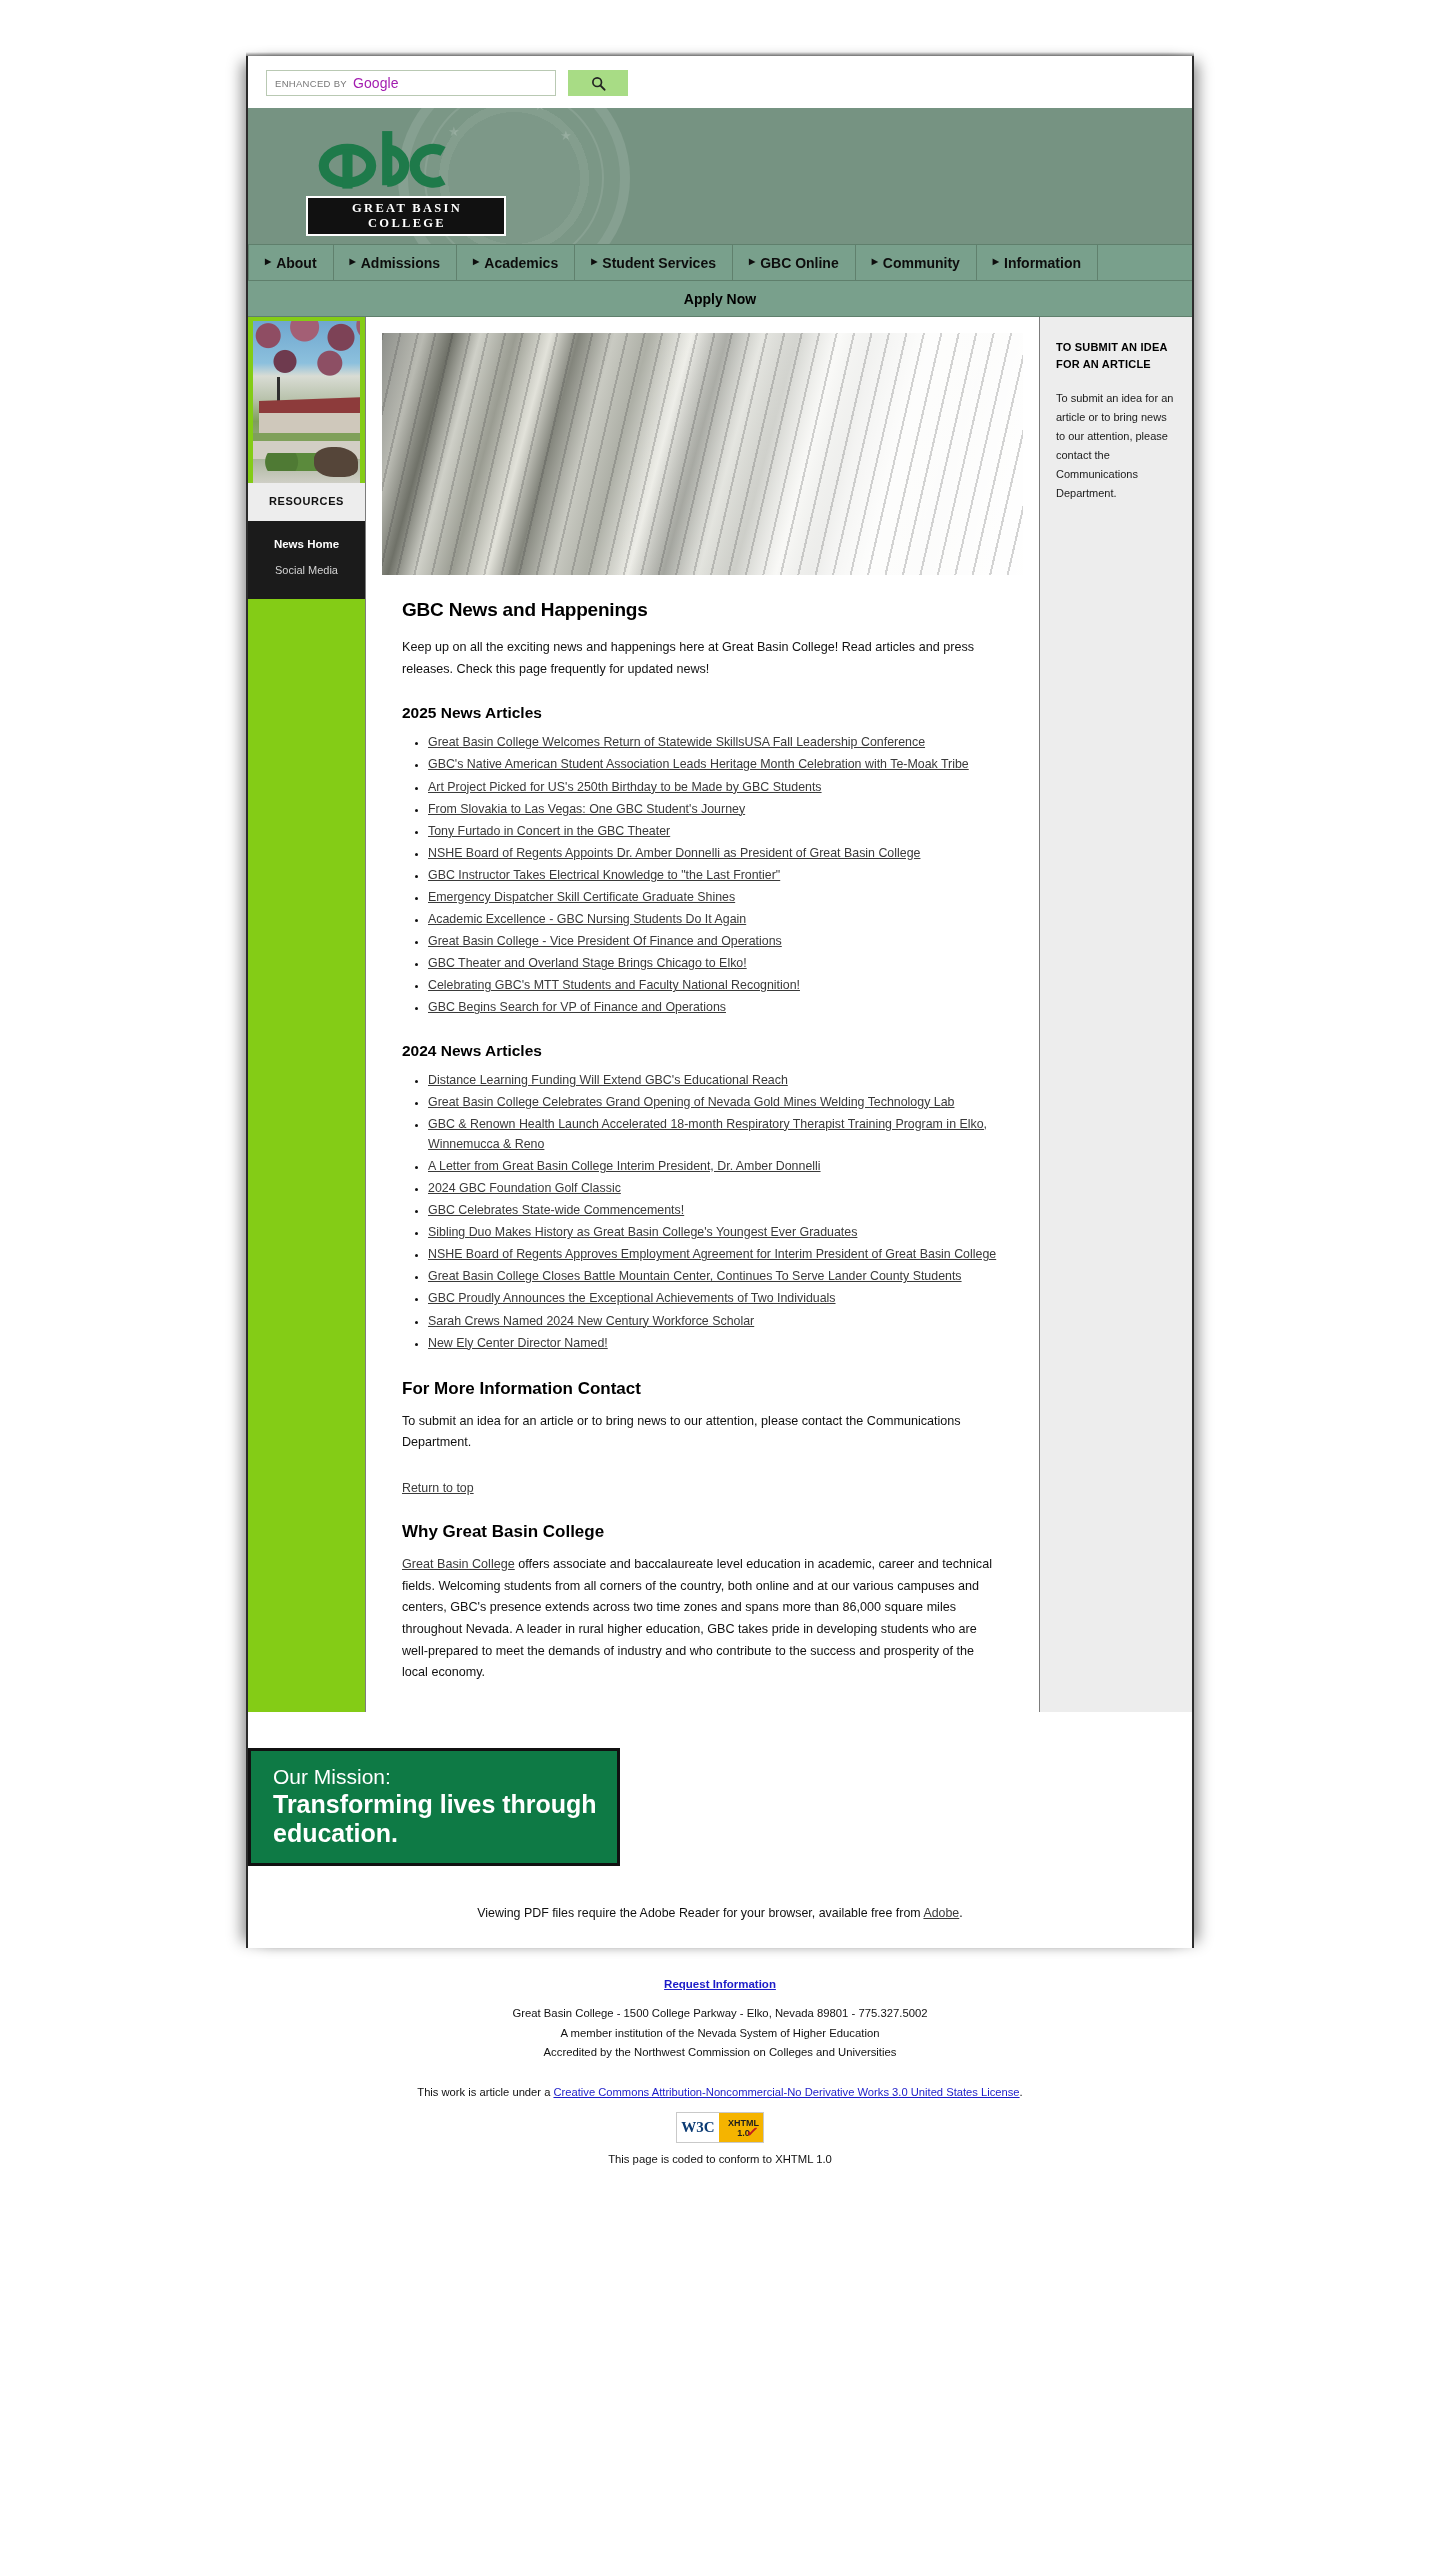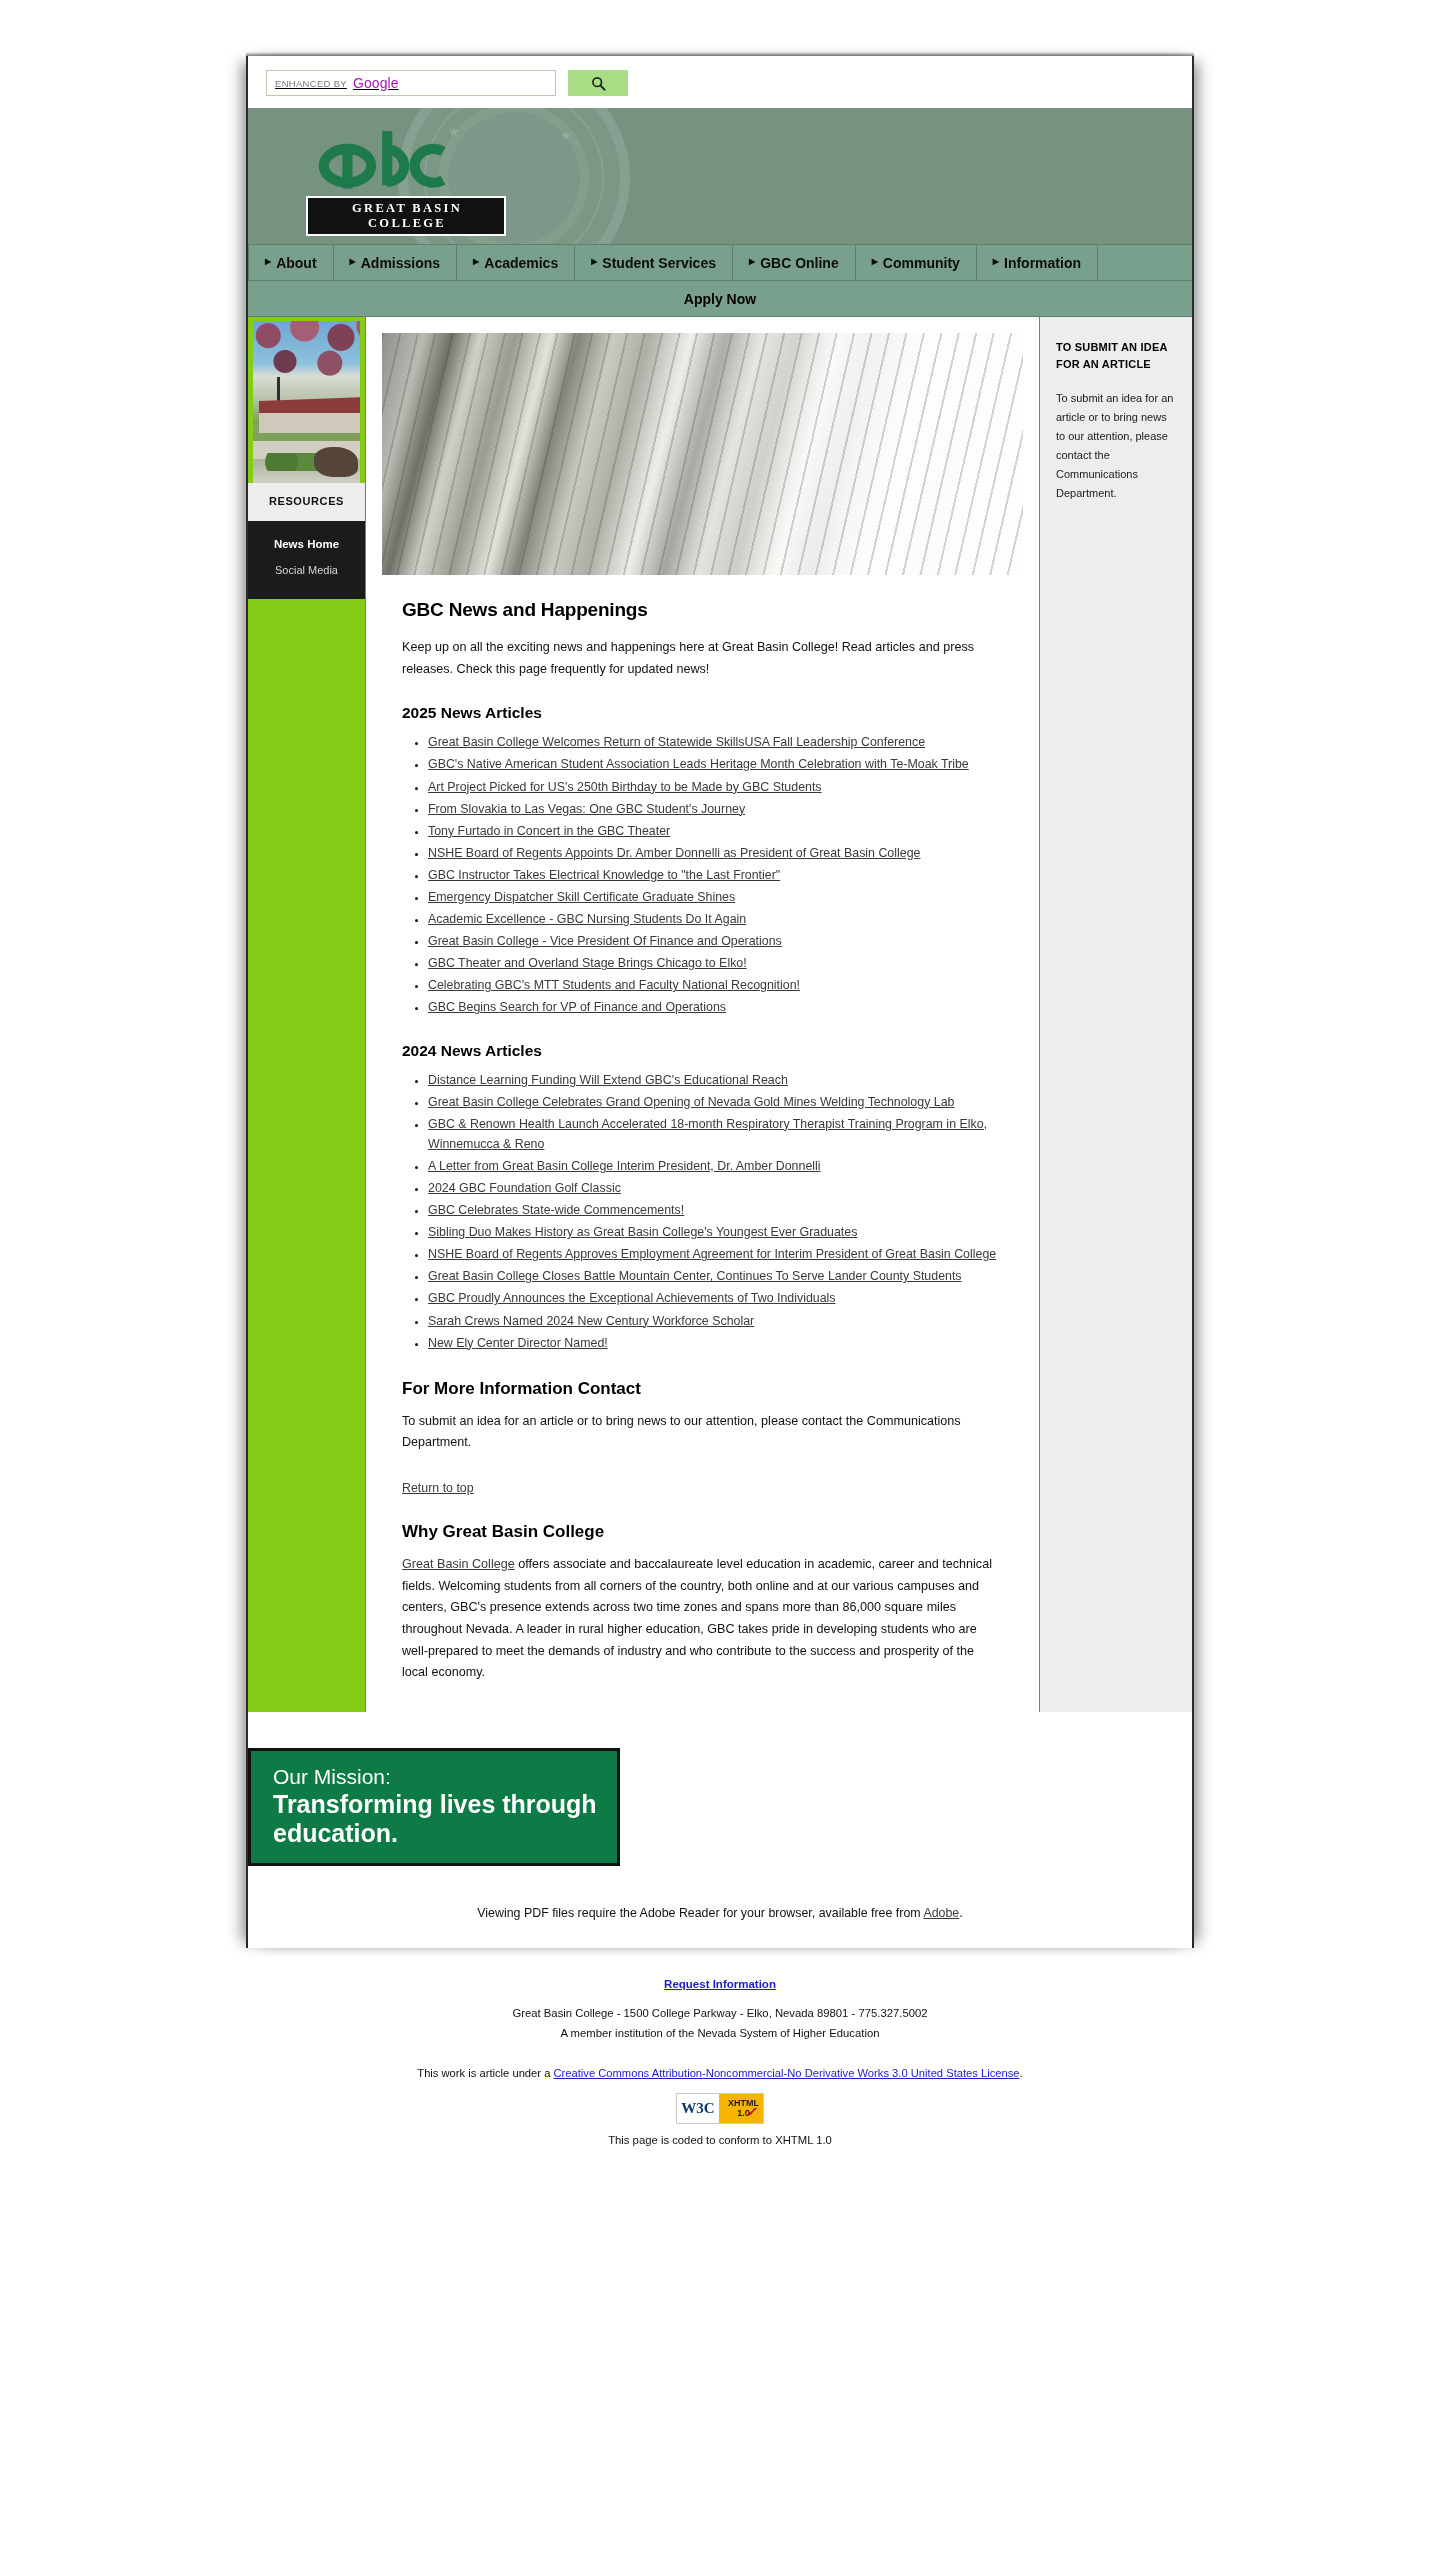--- a/index.html
+++ b/index.html
@@ -36,21 +36,20 @@
     background: linear-gradient(to bottom, rgba(0,0,0,0) 0%, rgba(0,0,0,.45) 100%);
   }
 
   
   .searchbar {
     background: #ffffff;
     padding: 14px 18px 12px 18px;
     display: flex;
     align-items: center;
     gap: 12px;
-    text-decoration: underline;
   }
   .search-input {
     width: 290px;
     height: 26px;
     border: 1px solid #b9c9b3;
     background: #ffffff;
     display: flex;
     align-items: center;
     padding: 0 8px;
     font-size: 12.5px;
@@ -582,20 +581,21 @@
     </div>
 
   </div>
 </div>
 
 <div class="footer">
   <a class="req" href="#">Request Information</a>
   <div class="addr">
     <div>Great Basin College - 1500 College Parkway - Elko, Nevada 89801 - 775.327.5002</div>
     <div>A member institution of the Nevada System of Higher Education</div>
+    <div>Accredited by the Northwest Commission on Colleges and Universities</div>
   </div>
   <div class="lic">
     <span>This work is article under a </span><a href="#">Creative Commons Attribution-Noncommercial-No Derivative Works 3.0 United States License</a><span>.</span>
   </div>
   <div class="w3badge">
     <div class="l">W3C</div>
     <div class="r">
       <span>XHTML</span>
       <span>1.0</span>
       <span class="check">✓</span>

